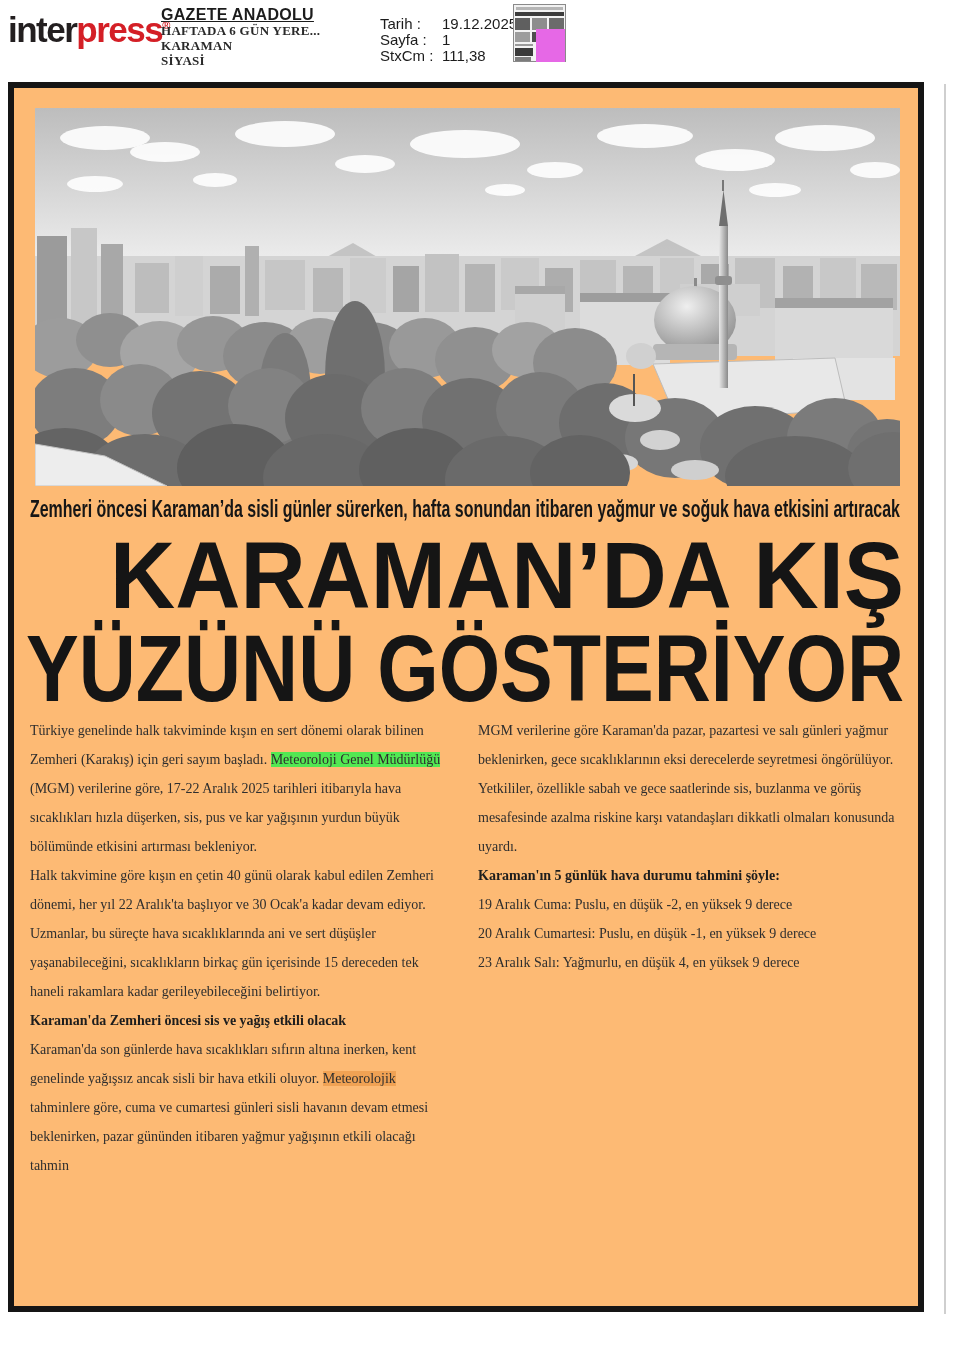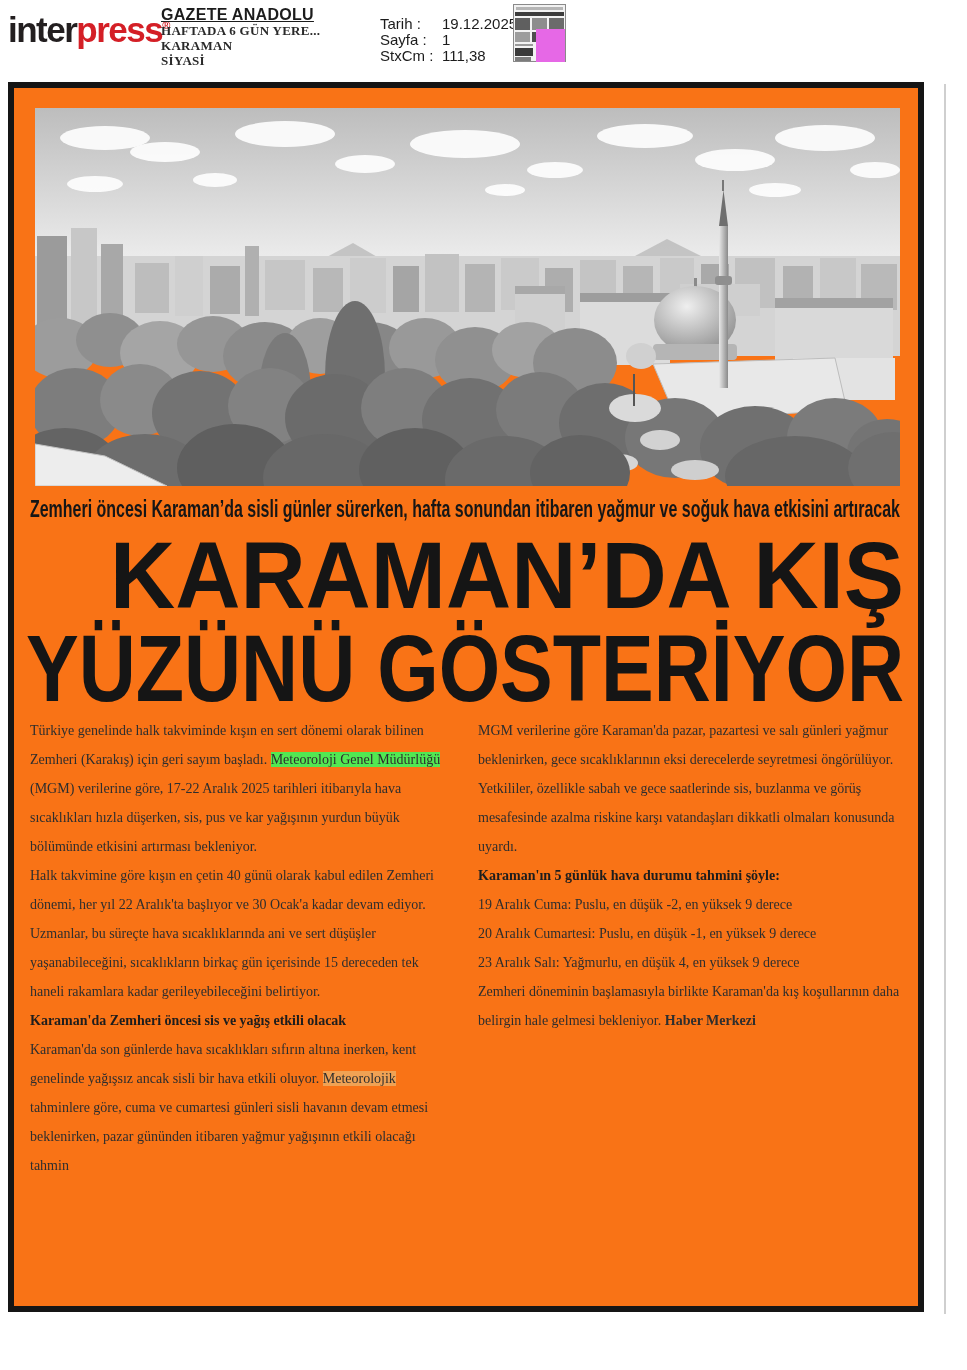--- a/index.html
+++ b/index.html
@@ -32,21 +32,21 @@
   .thumb .ph3{position:absolute;left:35px;top:13px;width:15px;height:12px;background:#6b6b6b;}
   .thumb .ph4{position:absolute;left:1px;top:27px;width:15px;height:10px;background:#9d9d9d;}
   .thumb .ph5{position:absolute;left:18px;top:27px;width:15px;height:10px;background:#4e4e4e;}
   .thumb .txt1{position:absolute;left:1px;top:39px;width:18px;height:2px;background:#9a9a9a;}
   .thumb .txt2{position:absolute;left:1px;top:43px;width:18px;height:8px;background:#3a3a3a;}
   .thumb .txt3{position:absolute;left:1px;top:52px;width:16px;height:4px;background:#7c7c7c;}
   .thumb .hl{position:absolute;left:22px;top:24px;width:29px;height:33px;
              background:var(--thumb_magenta,#e668e6);}
   
   .frame{position:absolute;left:8px;top:82px;width:904px;height:1218px;
-         border:6px solid #151515;background:#f97316;}
+         border:6px solid #151515;background:#fdba74;}
   .scan-edge{position:absolute;left:944px;top:84px;width:2px;height:1230px;background:#cfcfcf;}
   .photo{position:absolute;left:21px;top:20px;width:865px;height:378px;display:block;}
   .caption-svg{position:absolute;left:14px;top:404px;width:876px;height:34px;display:block;}
   .headline-svg{position:absolute;left:10px;top:448px;width:884px;height:177px;display:block;}
   
   .colL,.colR{position:absolute;top:628px;font-family:"Liberation Serif",serif;
               font-size:14px;line-height:29px;color:#2e2e2e;text-align:left;}
   .colL{left:16px;width:420px;}
   .colR{left:464px;width:428px;}
   .sub{font-weight:bold;color:#1d1d1d;font-family:Liberation Serif, serif;}
@@ -249,16 +249,15 @@
     <div class="sub">Karaman'da Zemheri öncesi sis ve yağış etkili olacak</div>
     <div><span>Karaman'da son günlerde hava sıcaklıkları sıfırın altına inerken, kent genelinde yağışsız ancak sisli bir hava etkili oluyor. </span><span class="hl-orange">Meteorolojik</span><span> tahminlere göre, cuma ve cumartesi günleri sisli havanın devam etmesi beklenirken, pazar gününden itibaren yağmur yağışının etkili olacağı tahmin</span></div>
   </div>
 
   <div class="colR">
     <div>MGM verilerine göre Karaman'da pazar, pazartesi ve salı günleri yağmur beklenirken, gece sıcaklıklarının eksi derecelerde seyretmesi öngörülüyor. Yetkililer, özellikle sabah ve gece saatlerinde sis, buzlanma ve görüş mesafesinde azalma riskine karşı vatandaşları dikkatli olmaları konusunda uyardı.</div>
     <div class="sub">Karaman'ın 5 günlük hava durumu tahmini şöyle:</div>
     <div class="fc">19 Aralık Cuma: Puslu, en düşük -2, en yüksek 9 derece</div>
     <div class="fc">20 Aralık Cumartesi: Puslu, en düşük -1, en yüksek 9 derece</div>
     <div class="fc">23 Aralık Salı: Yağmurlu, en düşük 4, en yüksek 9 derece</div>
-    <div><span>Zemheri döneminin başlamasıyla birlikte Karaman'da kış koşullarının daha belirgin hale gelmesi bekleniyor. </span><span class="bold">Haber Merkezi</span></div>
   </div>
 
 </div>
 
 </body></html>

